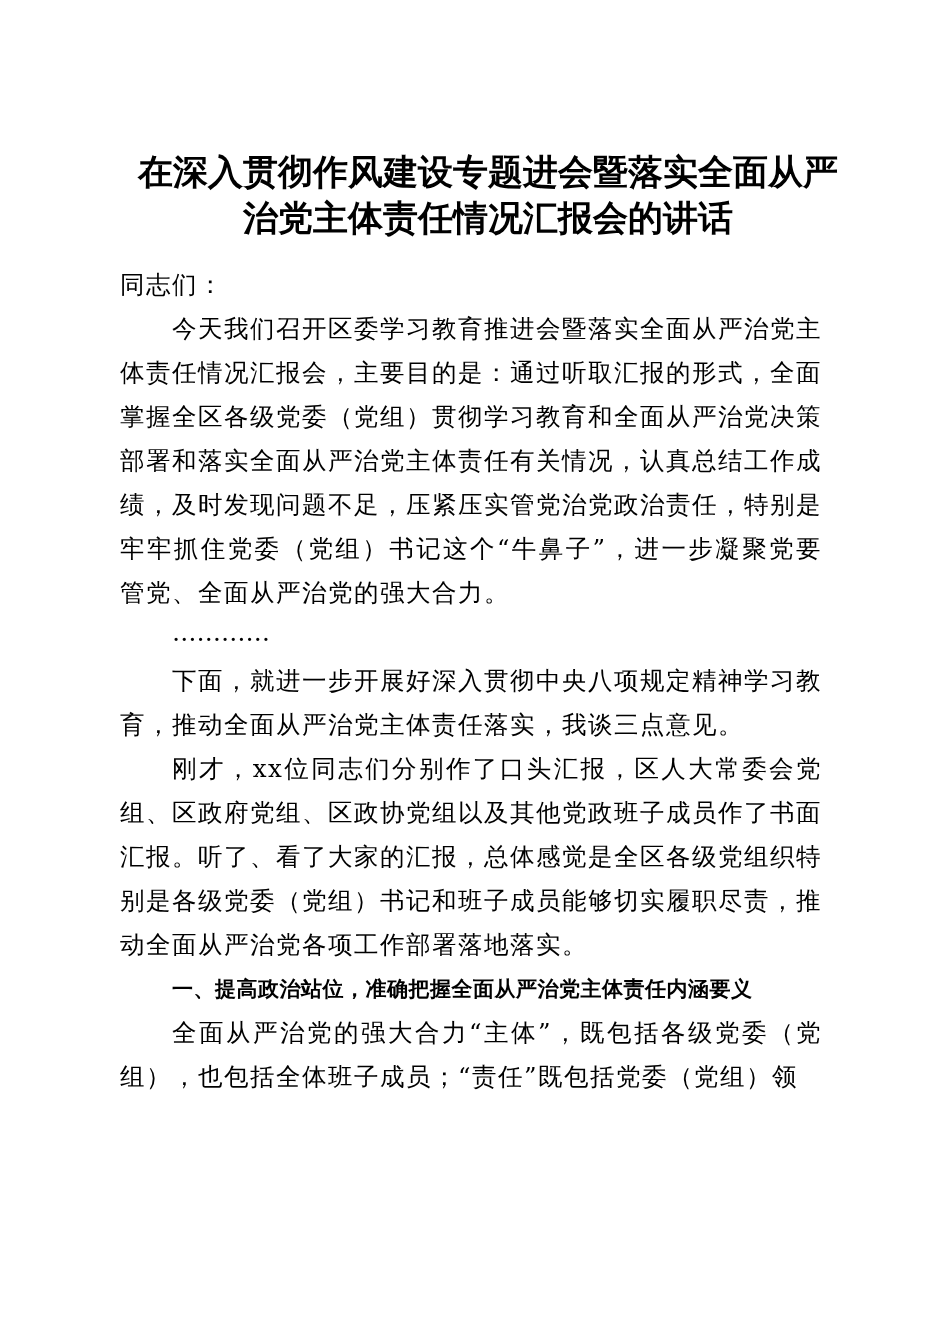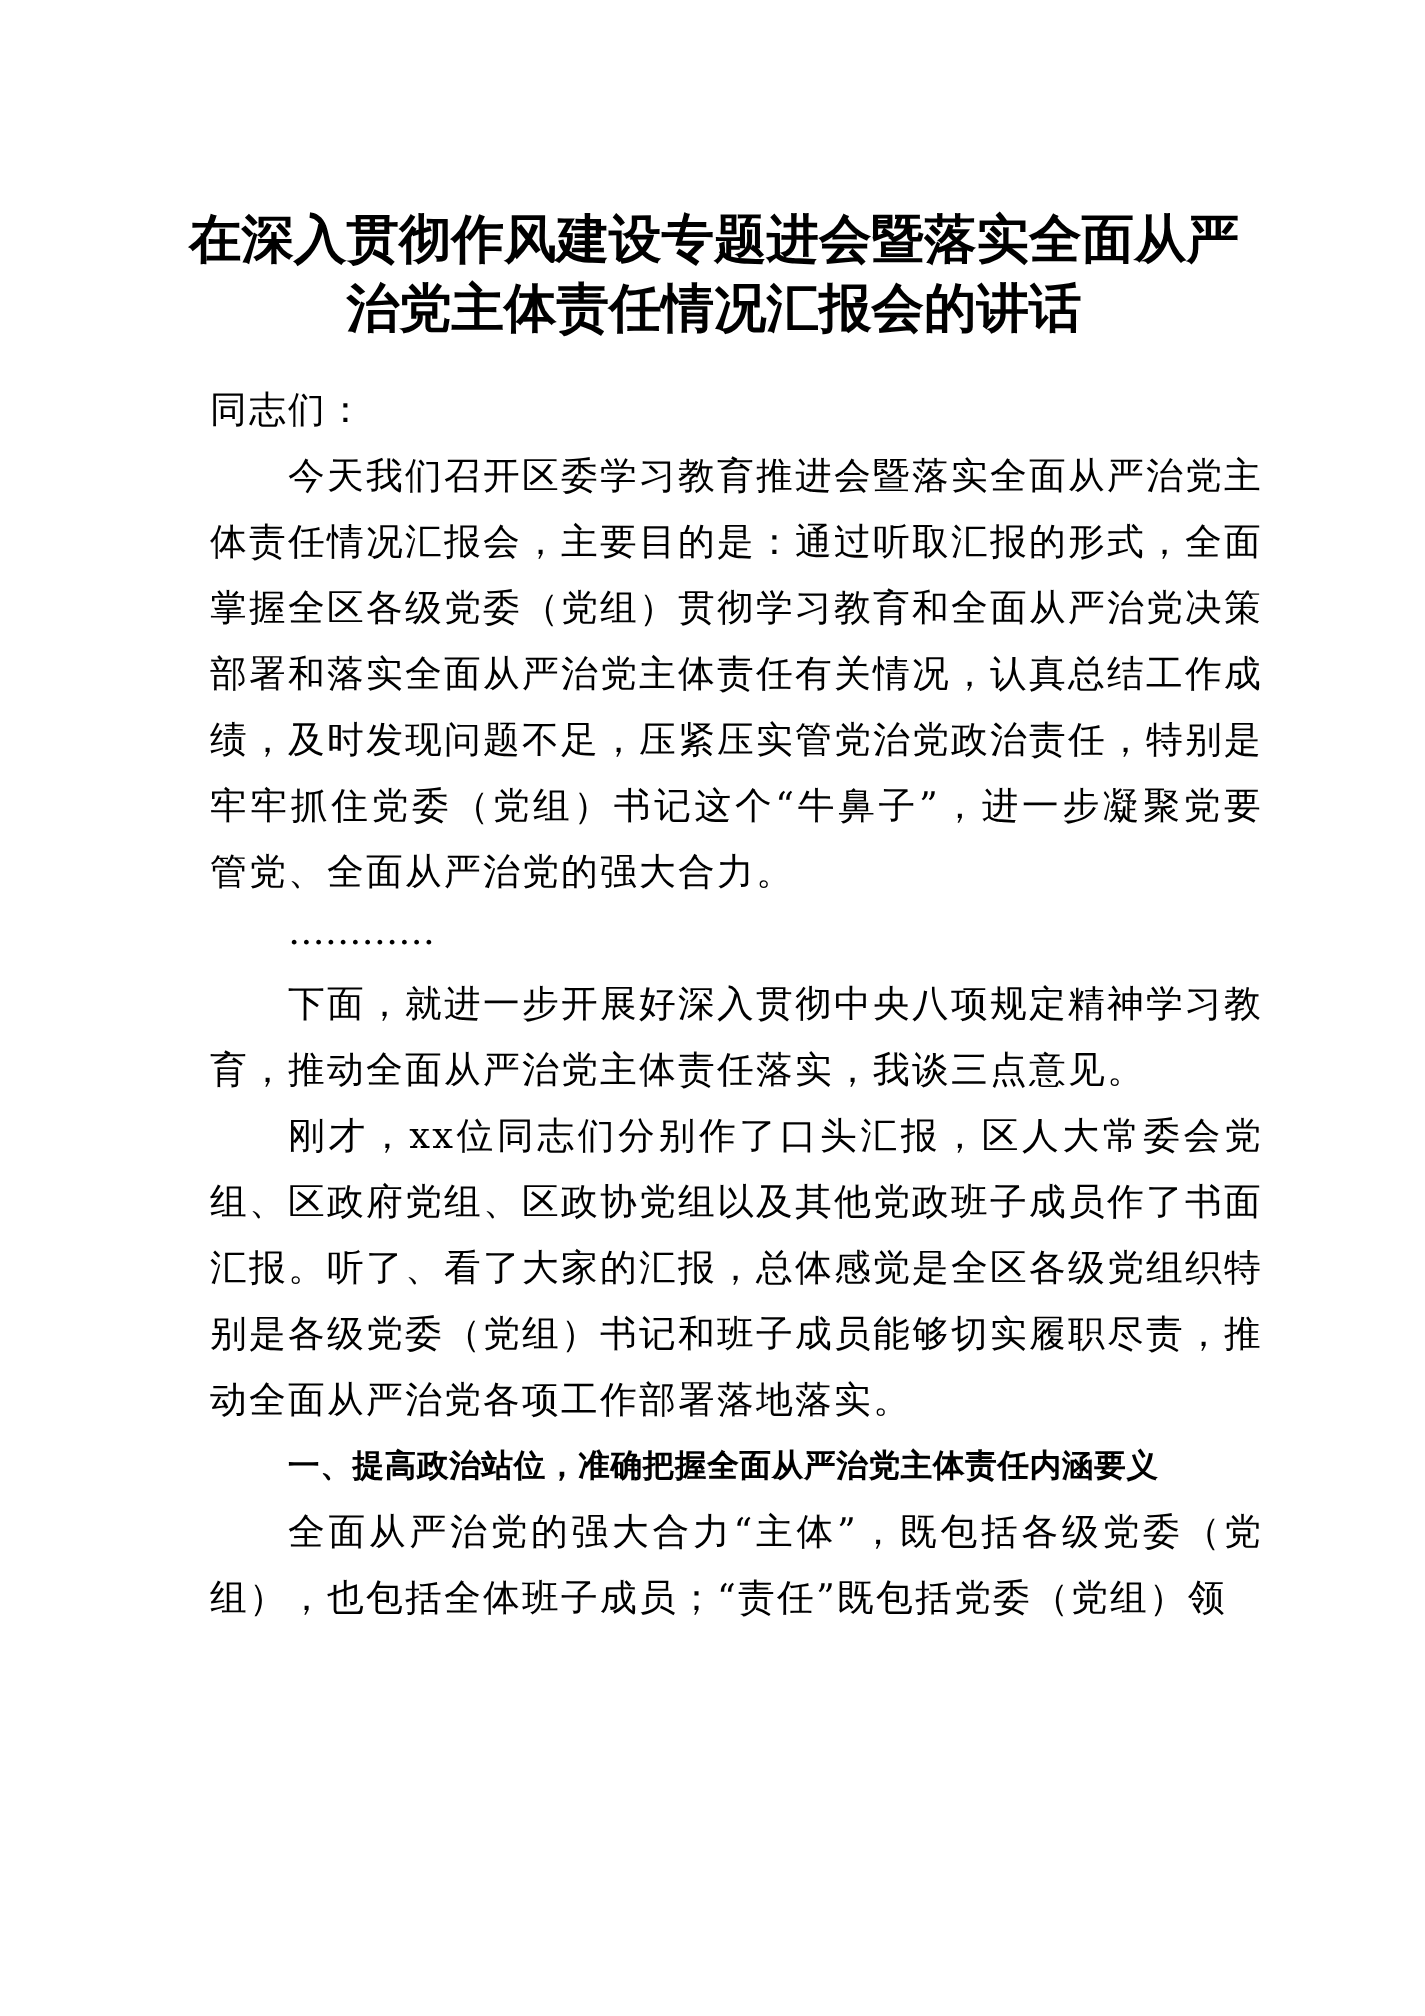--- a/index.html
+++ b/index.html
@@ -25,38 +25,37 @@
       position: absolute;
       left: 100px;
       width: 750px;
       top: 136px;
       text-align: center;
       font-family: "DejaVu Serif", "Liberation Serif", serif;
       font-weight: bold;
       font-size: 35px;
       line-height: 46px;
       letter-spacing: 0px;
-      margin: 1px;
+      margin: 13px;
     }
     .title .tline {
       display: block;
       white-space: nowrap;
     }
     .body {
       position: absolute;
       left: 120px;
-      top: 251px;
+      top: 263px;
       width: 702px;
       font-family: "DejaVu Serif", "Liberation Serif", serif;
       font-size: 24.5px;
       line-height: 44px;
       letter-spacing: 1.5px;
       text-align: justify;
       font-weight: 300;
-      margin-left: 20px;
     }
     .body p {
       margin: 0;
       padding: 0;
     }
     .indent {
       text-indent: 52px;
     }
     .salutation {
       text-indent: 0;

